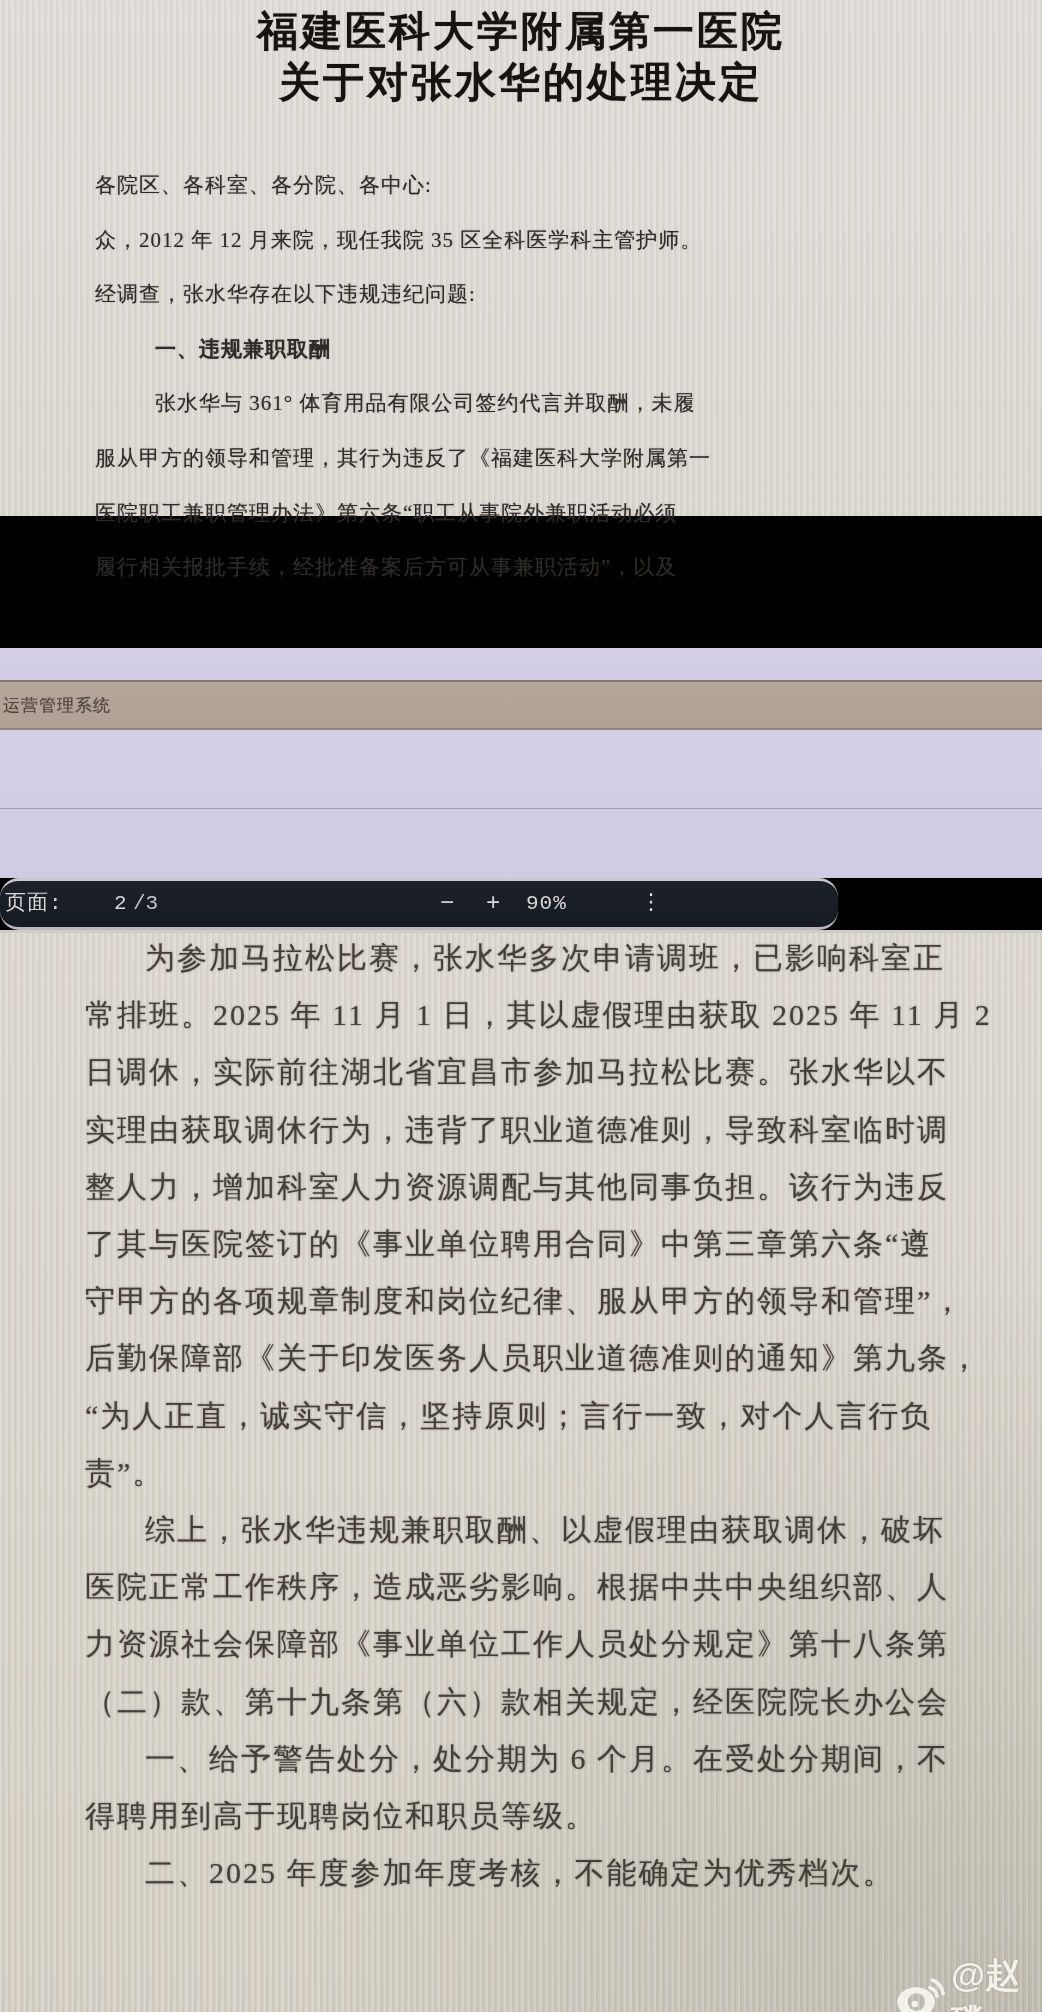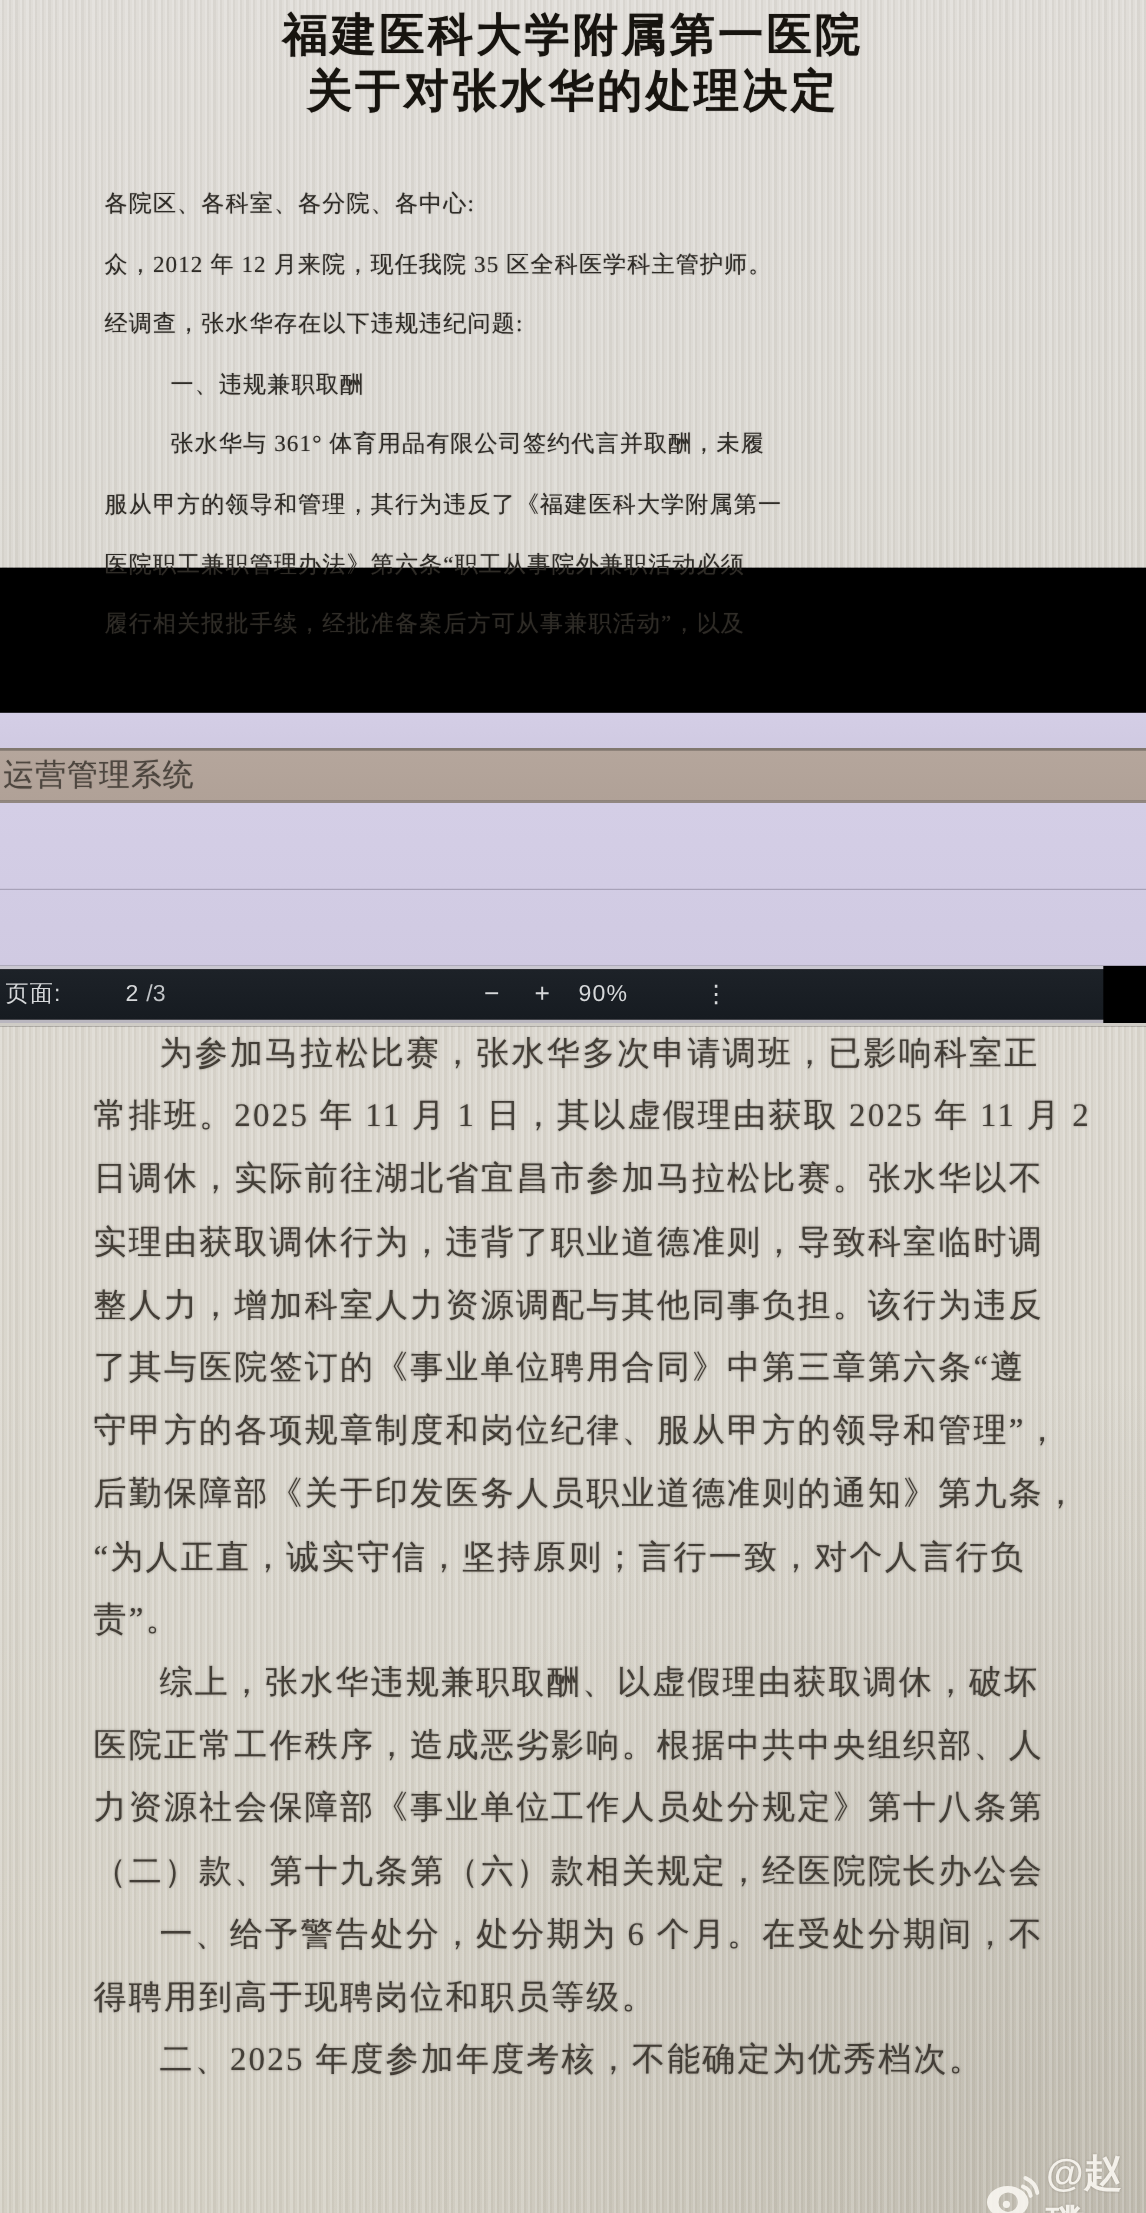--- a/index.html
+++ b/index.html
@@ -25,38 +25,38 @@
   .doc-title{position:absolute;top:6px;left:0;width:100%;text-align:center;
     font-weight:700;font-size:41px;line-height:51px;letter-spacing:3px;color:#17140f;
     text-shadow:0 0 1px rgba(23,20,15,.55);}
   .doc-body{position:absolute;}
   #doc1 .doc-body{top:158px;left:95px;width:880px;font-size:21px;line-height:54.6px;
     letter-spacing:1px;color:#2f2c27;text-shadow:0 0 1.2px rgba(47,44,39,.5);}
   #doc2 .doc-body{top:-4px;left:85px;width:885px;font-size:30px;line-height:57.2px;
     letter-spacing:2px;color:#433e37;text-shadow:0 0 2px rgba(62,56,48,.55);}
   .ln{white-space:nowrap;}
   .ind{padding-left:60px;}
-  .b{font-weight:400;}
+  .b{font-weight:700;}
   
   .lav{position:absolute;left:0;width:1042px;background:linear-gradient(180deg,#d4cee6 0%,#d0cae2 100%);}
   #band-top{top:648px;height:32px;}
   #band-mid{top:730px;height:148px;}
   #band-mid .hline{position:absolute;top:78px;left:0;width:100%;height:1px;background:#a49eb4;}
   
   #sysbar{position:absolute;top:680px;left:0;width:1042px;height:50px;box-sizing:border-box;
     background:linear-gradient(180deg,#b5a69c 0%,#b0a197 100%);
     border-top:2px solid #80776e;border-bottom:2px solid #918780;
     display:flex;align-items:center;
-    font-family:"Liberation Sans","DejaVu Sans",sans-serif;font-size:28px;color:#4d463f;
+    font-family:"Liberation Sans","DejaVu Sans",sans-serif;font-size:17px;color:#4d463f;
     padding-left:3px;letter-spacing:1px;text-shadow:0 0 1px rgba(77,70,63,.5);}
   
-  #toolbar{position:absolute;top:878px;left:0;width:1003px;height:52px;box-sizing:border-box;
+  #toolbar{position:absolute;top:878px;left:0;width:838px;height:52px;box-sizing:border-box;
     background:linear-gradient(180deg,#1d2228 0%,#161b21 100%);
     border-top:3px solid #c9c7d0;border-bottom:3px solid #b9b6bf;
-    font-family:Liberation Sans, sans-serif;font-size:21px;color:#d6d8da;}
+    font-family:Liberation Mono, monospace;font-size:21px;color:#d6d8da;border-radius:19px;}
   #toolbar .ti{position:absolute;top:0;height:46px;line-height:46px;}
   #tb-label{left:5px;letter-spacing:1px;}
   #tb-cur{left:114px;}
   #tb-tot{left:133px;color:#c2c5c8;}
   #tb-minus{left:440px;font-size:24px;cursor:pointer;}
   #tb-plus{left:486px;font-size:24px;cursor:pointer;}
   #tb-zoom{left:526px;letter-spacing:1px;}
   #tb-more{left:640px;font-size:22px;cursor:pointer;}
   
   #watermark{position:absolute;left:893px;top:1952px;display:flex;align-items:center;gap:6px;

